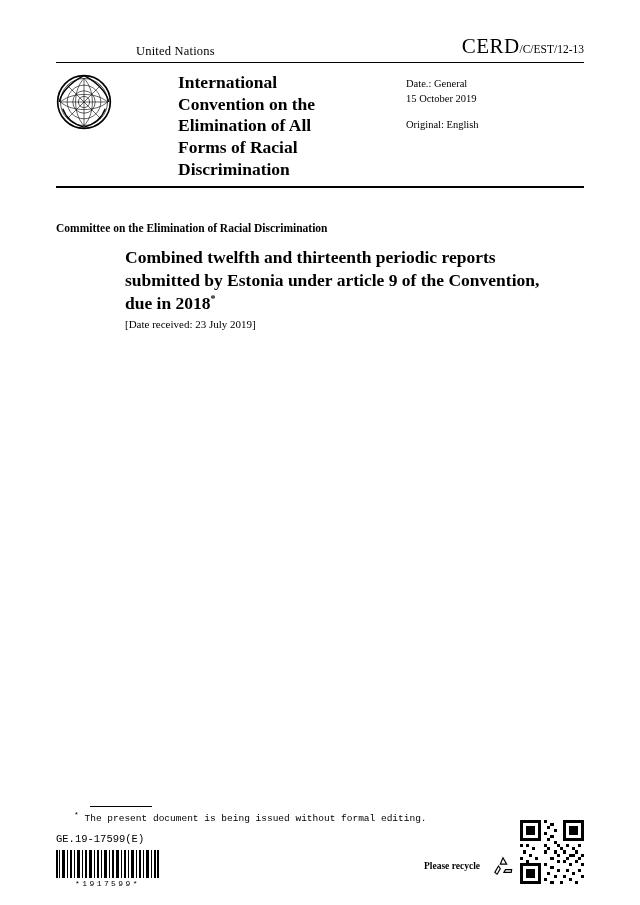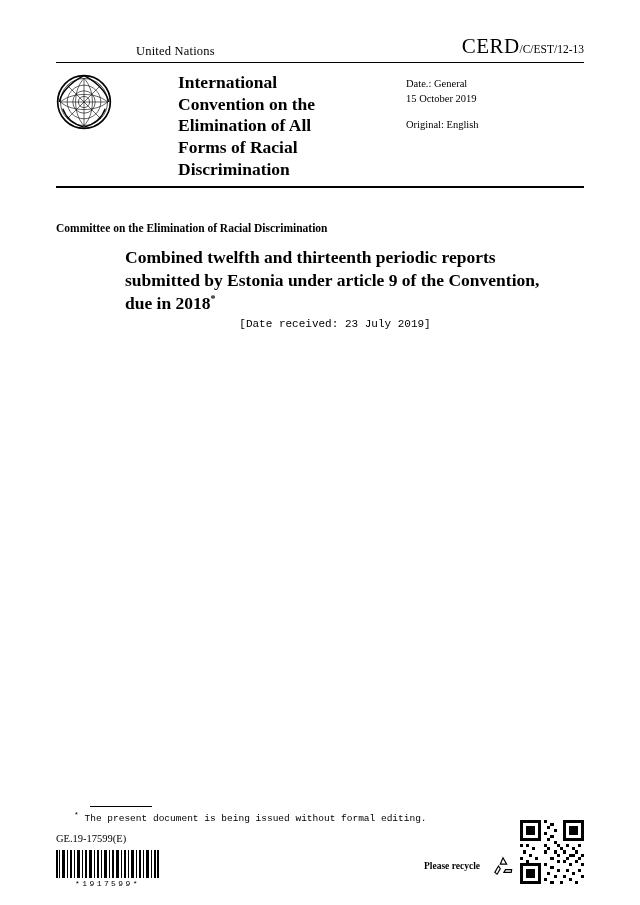--- a/index.html
+++ b/index.html
@@ -122,22 +122,22 @@
   .doc-title .star {
     font-size: 10px;
     vertical-align: super;
     font-weight: bold;
   }
   .date-received {
     position: absolute;
     left: 125px;
     top: 318px;
     width: 420px;
-    text-align: center;
-    font-family: Liberation Mono, monospace;
+    text-align: left;
+    font-family: Liberation Serif, serif;
     font-size: 11px;
     color: #000;
   }
 
   
   .footnote-rule {
     position: absolute;
     left: 90px;
     top: 806px;
     width: 62px;
@@ -155,21 +155,21 @@
   .footnote .fn-mark {
     vertical-align: super;
     font-size: 8px;
   }
 
   
   .gecode {
     position: absolute;
     left: 56px;
     top: 833px;
-    font-family: Liberation Serif, serif;
+    font-family: Liberation Mono, monospace;
     font-size: 10.5px;
     color: #000;
   }
   .barcode-wrap {
     position: absolute;
     left: 56px;
     top: 850px;
   }
   .barcode {
     display: block;

